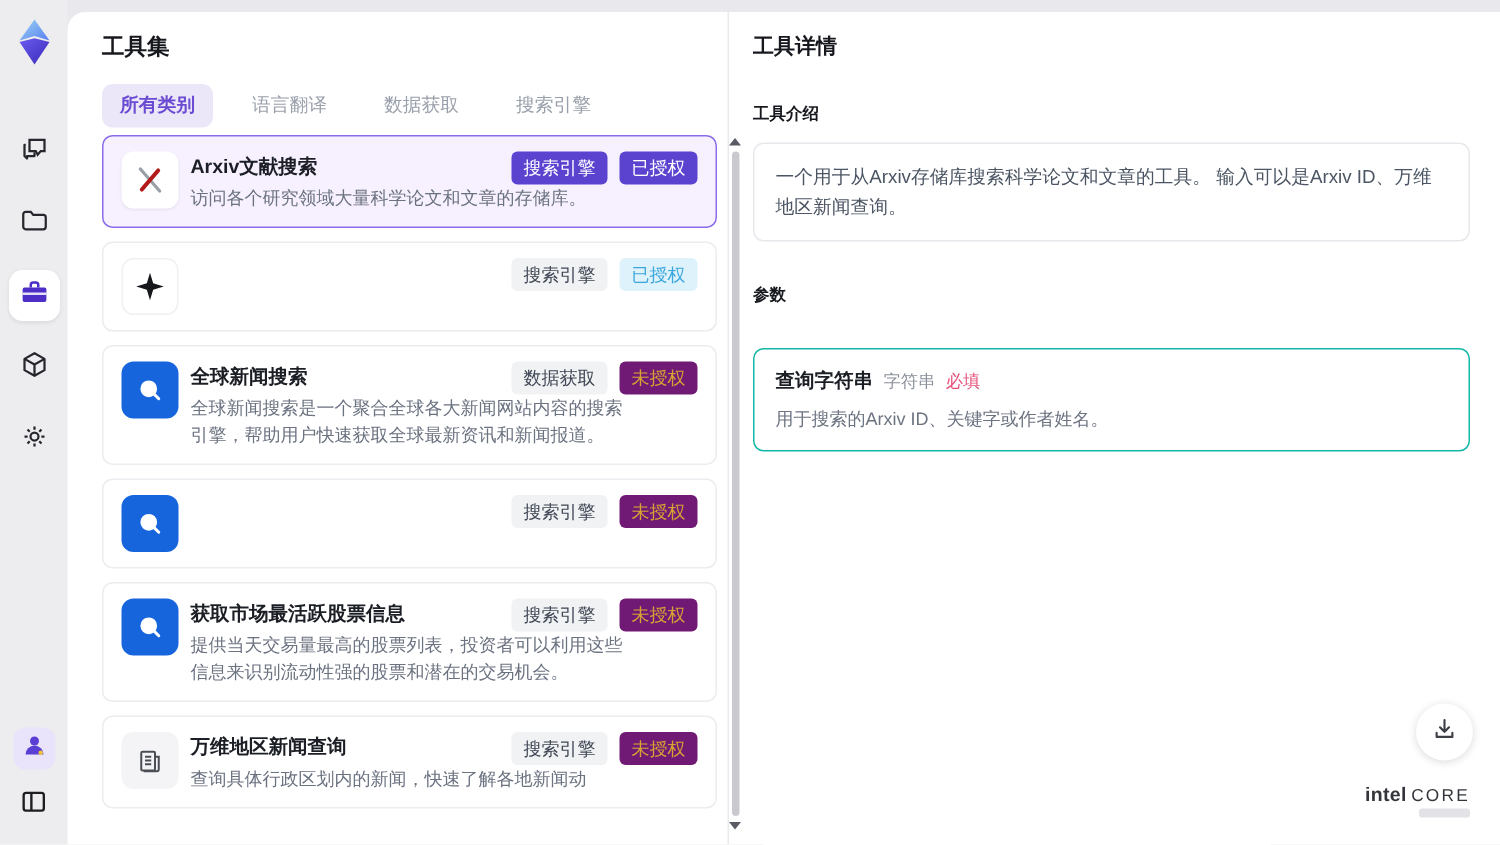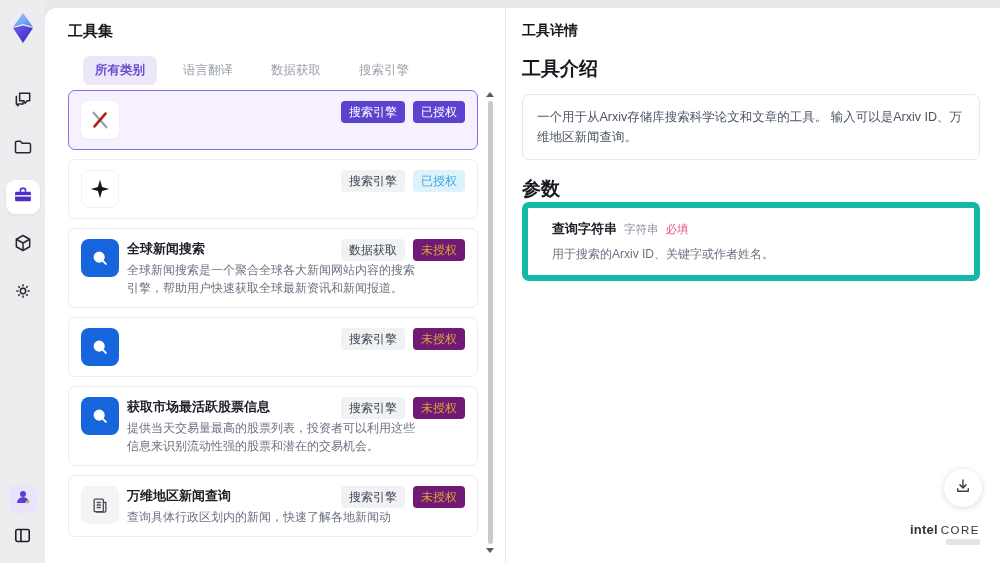--- a/index.html
+++ b/index.html
@@ -14,21 +14,21 @@
   .rail-item.active { background:#ffffff; box-shadow:0 1px 3px rgba(0,0,0,.08); }
   .rail-bottom { margin-top:auto; margin-bottom:12px; display:flex; flex-direction:column; gap:10px; align-items:center; }
   .avatar-chip { width:28px; height:28px; border-radius:8px; background:#e9e3fb; display:flex; align-items:center; justify-content:center; cursor:pointer; }
 
   
   .shell { position:absolute; left:45px; top:8px; right:0; bottom:0; background:#ffffff; border-top-left-radius:12px; }
 
   
   .pane-left { position:absolute; left:0; top:0; width:460px; height:100%;text-decoration:underline; }
   .pane-title { position:absolute; left:23px; top:14px; font-size:15px; font-weight:bold; color:#16181d; }
-  .tabs { position:absolute; left:38px; top:48px; display:flex; gap:14px; align-items:center; }
+  .tabs { position:absolute; left:23px; top:48px; display:flex; gap:14px; align-items:center; }
   .tab { font-size:12.5px; color:#9aa0ab; padding:6px 12px; border-radius:7px; cursor:pointer; white-space:nowrap; }
   .tab.active { background:#ece6f9; color:#6a4bd1; font-weight:bold; }
   .tool-list { position:absolute; left:23px; top:82px; width:410px; bottom:0; overflow:hidden; }
   .card { position:relative; background:#fff; border:1px solid #ececf0; border-radius:7px; padding:10px 12px; margin-bottom:9px; display:flex; cursor:pointer; }
   .card.selected { background:#f6f0ff; border:1.5px solid #8b6be8; }
   .card-ic { flex:0 0 38px; width:38px; height:38px; border-radius:8px; display:flex; align-items:center; justify-content:center; background:#fff; border:1px solid #f0f0f3; }
   .card-ic.blue { background:#1665dd; border:none; }
   .card-ic.gray { background:#f4f4f6; border:none; }
   .card.selected .card-ic { border:none; box-shadow:0 1px 2px rgba(0,0,0,.06); }
   .card-body { margin-left:8px; min-width:0; }
@@ -41,25 +41,25 @@
   .tag-blue { background:#def2fb; color:#3ba7dd; }
   .tag-yellow { background:#701a75; color:#d6a432; }
 
   
   .scrollbar { position:absolute; left:441px; top:84px; bottom:10px; width:8px; display:flex; flex-direction:column; align-items:center; cursor:pointer; }
   .sb-up { width:0; height:0; border-left:4px solid transparent; border-right:4px solid transparent; border-bottom:5px solid #595c63; }
   .sb-dn { width:0; height:0; border-left:4px solid transparent; border-right:4px solid transparent; border-top:5px solid #595c63; }
   .sb-thumb { flex:1; width:5px; margin:4px 0; background:#c9c9cf; border-radius:3px; }
 
   
-  .pane-right { position:absolute; left:460px; top:0; right:0; height:100%; border-left:1px solid #e9eaee; padding:14px 20px 0 16px; }
+  .pane-right { position:absolute; left:440px; top:0; right:0; height:100%; border-left:1px solid #e9eaee; padding:14px 20px 0 16px; }
   .detail-title { font-size:14px; font-weight:bold; color:#16181d; }
-  .section-h { font-size:19px; font-weight:bold; color:#16181d; margin-top:16px; }
+  .section-h { font-size:11px; font-weight:bold; color:#16181d; margin-top:28px; }
   .info-box { margin-top:12px; border:1px solid #e7e8ec; border-radius:7px; padding:12px 14px; font-size:12.5px; color:#4b5563; line-height:1.6; }
-  .param-box { margin-top:0; border:6px solid #14b8a6; border-radius:7px; padding:12px 24px; }
+  .param-box { margin-top:28px; border:1px solid #14b8a6; border-radius:7px; padding:12px 14px; }
   .param-head { display:flex; align-items:baseline; gap:7px; }
   .param-name { font-size:13px; font-weight:bold; color:#1b1e24; }
   .param-type { font-size:11.5px; color:#8a909b; }
   .param-req { font-size:11.5px; color:#e5537b; }
   .param-desc { margin-top:8px; font-size:12px; color:#6b7280; }
 
   
   .dl-btn { position:absolute; right:18px; bottom:56px; width:38px; height:38px; border-radius:50%; background:#fff; box-shadow:0 1px 6px rgba(0,0,0,.15); display:flex; align-items:center; justify-content:center; cursor:pointer; }
   .intel { position:absolute; right:20px; bottom:18px; text-align:center; }
   .intel-line { font-size:13px; color:#33353a; }
@@ -164,20 +164,24 @@
 
     <div class="tool-list">
 
       <div class="card selected">
         <div class="card-ic">
           <svg width="22" height="22" viewBox="0 0 24 24" fill="none" stroke-linecap="round">
             <path d="M5 4 L19 20" stroke="#9aa0a8" stroke-width="2.4"></path>
             <path d="M18 5 L6 19" stroke="#b31b1b" stroke-width="2.8"></path>
           </svg>
         </div>
+        <div class="card-body">
+          <div class="card-title">Arxiv文献搜索</div>
+          <div class="card-desc">访问各个研究领域大量科学论文和文章的存储库。</div>
+        </div>
         <div class="card-tags">
           <span class="tag tag-solid">搜索引擎</span>
           <span class="tag tag-solid">已授权</span>
         </div>
       </div>
 
       <div class="card">
         <div class="card-ic">
           <svg width="22" height="22" viewBox="0 0 24 24" fill="#17181c">
             <path d="M12 2 L14.3 9.7 L22 12 L14.3 14.3 L12 22 L9.7 14.3 L2 12 L9.7 9.7 Z"></path>

